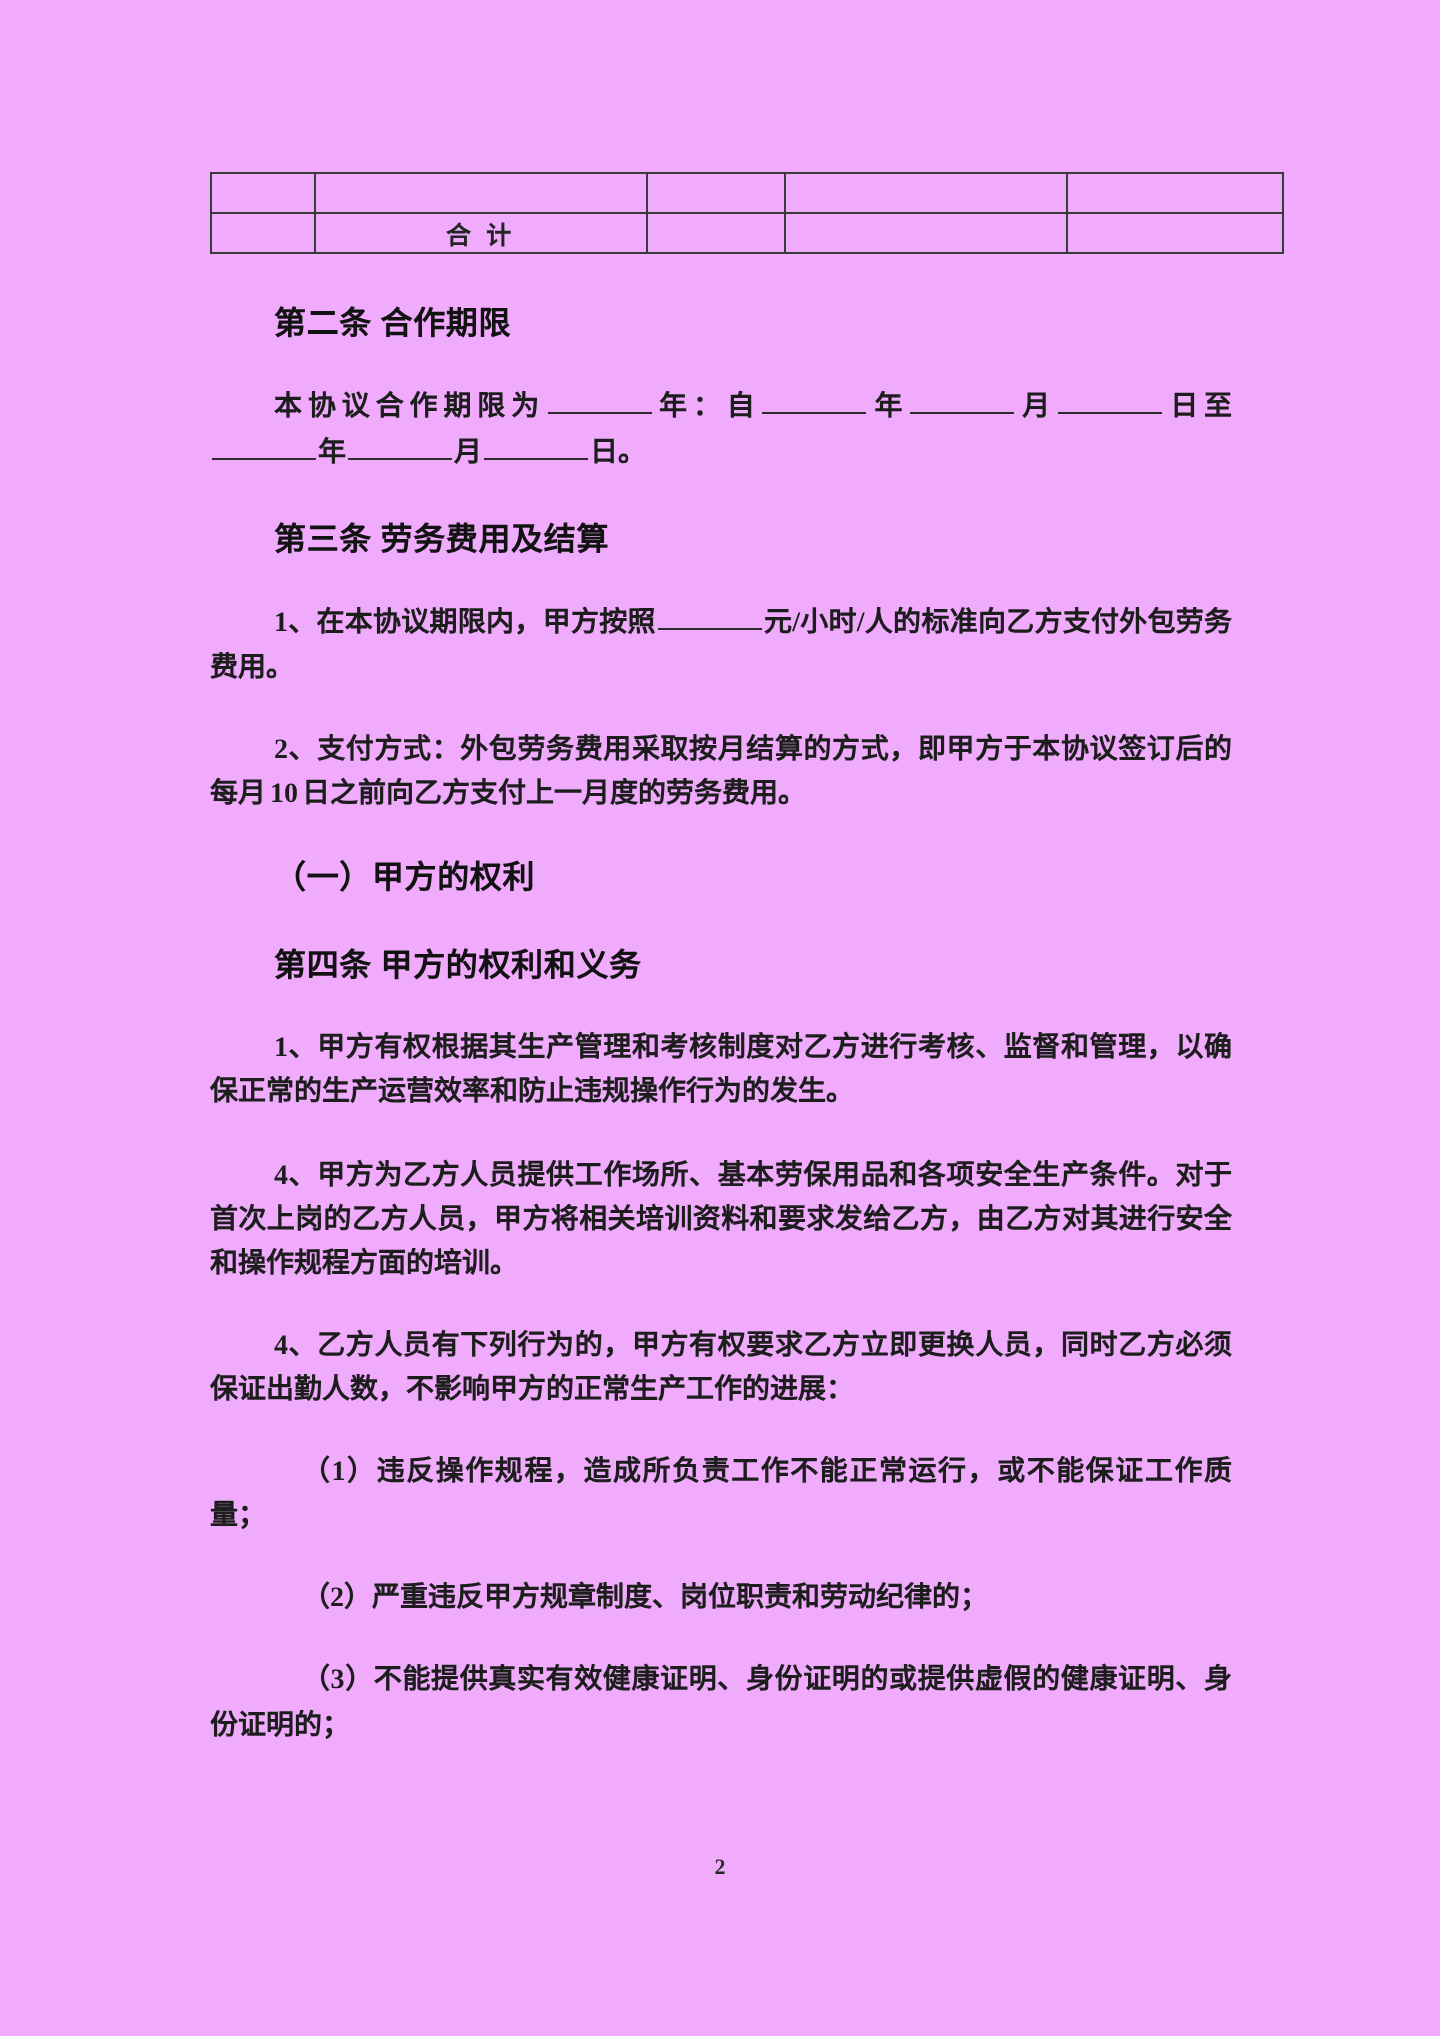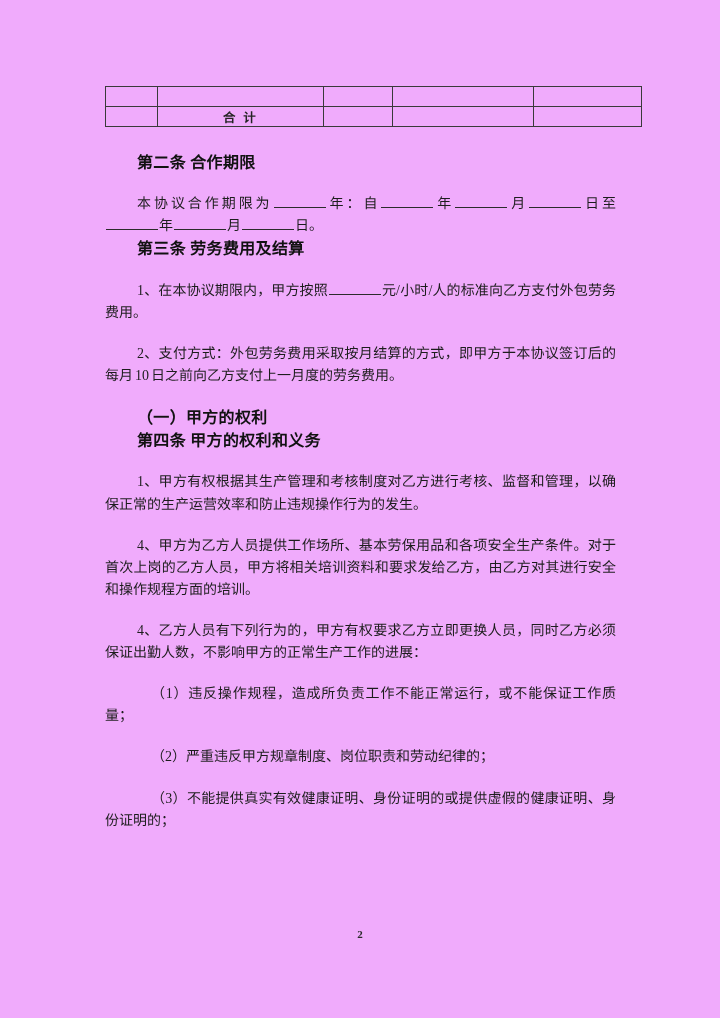--- a/index.html
+++ b/index.html
@@ -59,33 +59,34 @@
     font-weight: bold;
     color: #121212;
     letter-spacing: 0.02em;
     line-height: 1.45;
     margin: 0;
     padding: 0;
     text-indent: 32px;
   }
   .para {
     font-size: 14px;
-    font-weight: normal;
+    font-weight: bold;
     color: #1d1d1d;
     line-height: 1.58;
     margin: 0;
     padding: 0;
     text-indent: 32px;
     text-align: justify;
     text-justify: inter-ideograph;
   }
   .para.sub {
     text-indent: 46px;
   }
   .blk {
+    margin-top: 21px;
   }
   .blk-tight {
     margin-top: 19px;
   }
   .blk-first {
     margin-top: 24px;
   }
   .fill {
     display: inline-block;
     border-bottom: 1px solid #2b2b2b;

